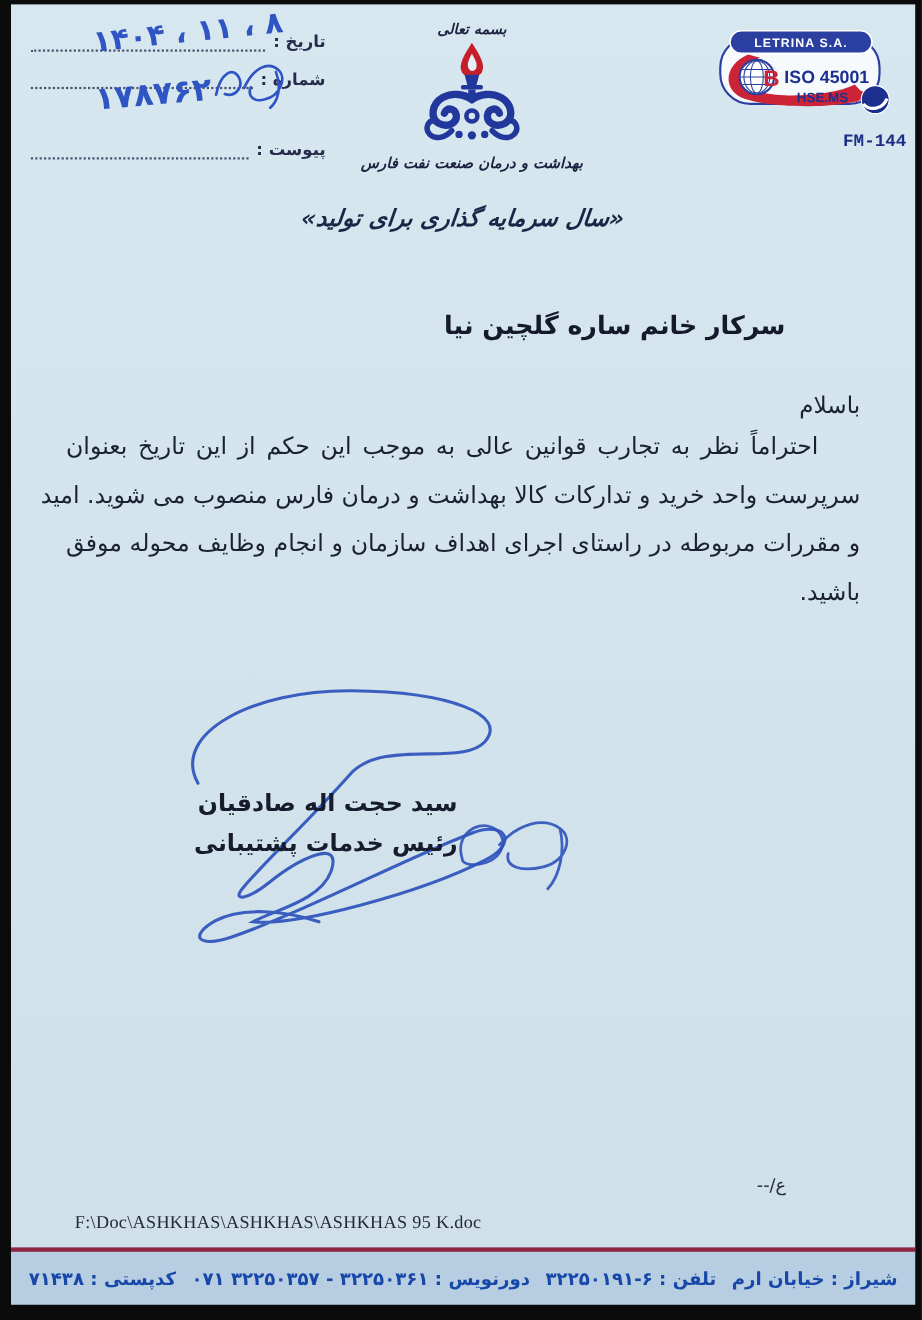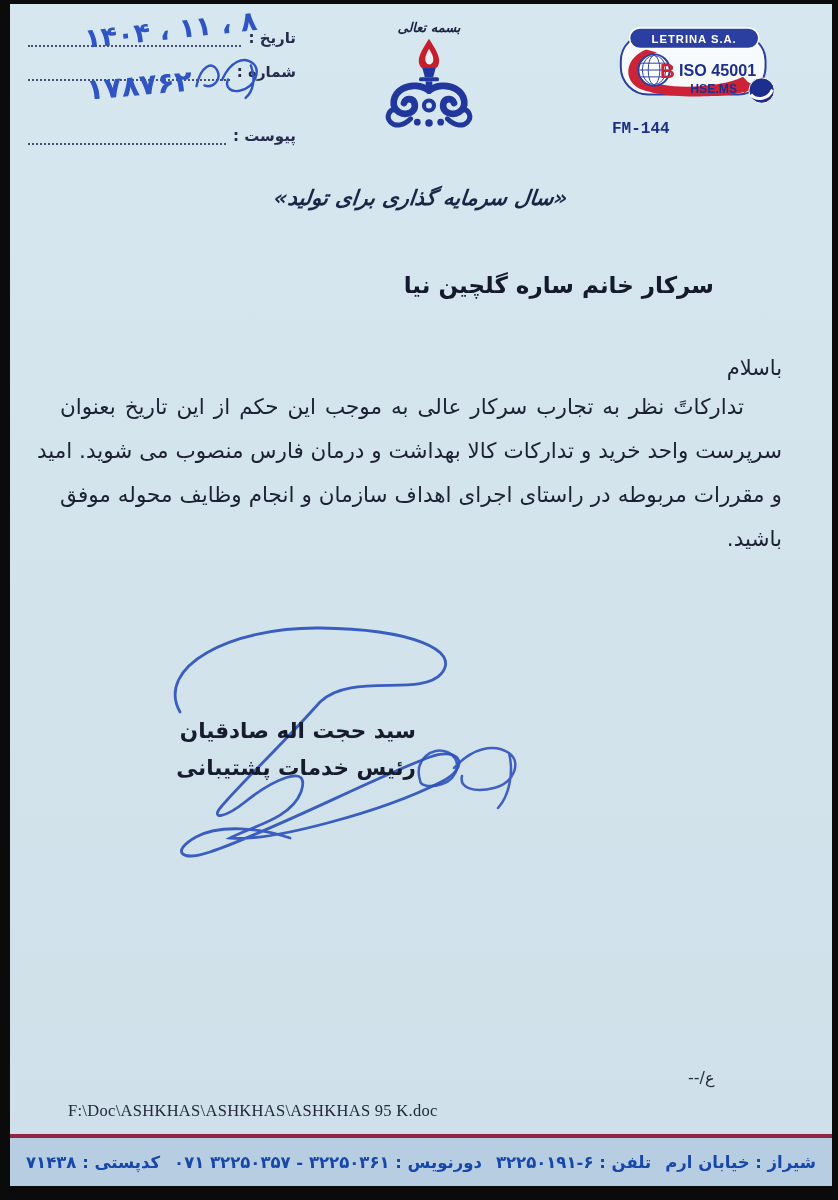--- a/index.html
+++ b/index.html
@@ -30,32 +30,32 @@
     position:absolute; left:58px; top:44px; display:flex; direction:ltr; align-items:center;
     transform:rotate(-5deg);
   }
   .hand-number .digits { font-size:29px; letter-spacing:2px; }
   
   .center-head { position:absolute; left:314px; top:16px; width:210px; text-align:center; color:#1c2240;font-style:italic; }
   .bismillah { font-size:13px; font-weight:bold; }
   .nioc-logo { margin:2px auto 0; display:block; }
   .org-name { font-size:13.5px; font-weight:bold; margin-top:2px; }
   
-  .right-head { position:absolute; right:8px; top:22px; width:212px; text-align:left;margin-left:32px; }
+  .right-head { position:absolute; right:8px; top:22px; width:212px; text-align:right;margin-left:32px; }
   .cert-caption { font-size:13px; font-weight:bold; color:#1d2f86; margin-top:5px; }
   .cert-code { font-size:16px; font-weight:bold; color:#1d2f86; font-family:Liberation Mono, monospace; }
   
   .slogan-wrap { position:absolute; left:0; right:0; top:182px; text-align:center; }
   .slogan {
     display:inline-block; font-size:21px; font-weight:700; font-style:italic;
     transform:skewX(-6deg); color:#1b2546;
   }
   
   .addressee {
-    position:absolute; right:118px; top:268px; direction:rtl;
+    position:absolute; right:118px; top:280px; direction:rtl;
     font-size:23px; font-weight:bold; color:#14192b; white-space:nowrap;text-align:right;
   }
   .salutation { position:absolute; right:50px; top:352px; direction:rtl; font-size:21px; color:#1b2133; }
   .body-lines { position:absolute; right:50px; left:50px; top:390px; direction:rtl; color:#1b2133; }
   .line { font-size:21.5px; height:44px; text-align:justify; text-align-last:justify; white-space:nowrap; }
   .line.indent { padding-right:38px; }
   .line.last { text-align-last:right; }
   
   .sig-main { position:absolute; left:140px; top:608px; }
   .sig-extra { position:absolute; left:402px; top:732px; }
@@ -114,20 +114,21 @@
         <rect x="56" y="53" width="8" height="9" fill="#22379b"></rect>
         <path d="M60,64 C52,58 38,56 28,62 C16,69 14,84 24,90 C33,95 44,90 43,81 C42,73 32,72 30,79" fill="none" stroke="#22379b" stroke-width="8" stroke-linecap="round"></path>
         <path d="M60,64 C68,58 82,56 92,62 C104,69 106,84 96,90 C87,95 76,90 77,81 C78,73 88,72 90,79" fill="none" stroke="#22379b" stroke-width="8" stroke-linecap="round"></path>
         <circle cx="60" cy="82" r="6" fill="none" stroke="#22379b" stroke-width="5"></circle>
         <path d="M38,98 C30,106 20,108 14,102 C8,96 12,86 20,87" fill="none" stroke="#22379b" stroke-width="6" stroke-linecap="round"></path>
         <path d="M82,98 C90,106 100,108 106,102 C112,96 108,86 100,87" fill="none" stroke="#22379b" stroke-width="6" stroke-linecap="round"></path>
         <circle cx="46" cy="102" r="4" fill="#22379b"></circle>
         <circle cx="74" cy="102" r="4" fill="#22379b"></circle>
         <circle cx="60" cy="103" r="4.5" fill="#22379b"></circle>
       </svg>
+      <div class="org-name">بهداشت و درمان صنعت نفت فارس</div>
     </div>
 
     <div class="right-head">
       <svg width="178" height="90" viewBox="0 0 180 92">
         <rect x="8" y="8" width="148" height="62" rx="28" fill="#f7fafc" stroke="#2a3fa0" stroke-width="2"></rect>
         <path d="M34,24 C14,32 10,52 24,62 C40,74 122,76 144,64 L133,52 C110,64 48,66 35,54 C25,44 29,33 45,27 Z" fill="#cc2436"></path>
         <path d="M130,54 L144,60 L134,69 Z" fill="#cc2436"></path>
         <rect x="17" y="2" width="132" height="21" rx="10.5" fill="#2a3fa0" stroke="#ffffff" stroke-width="1.5"></rect>
         <text x="83" y="17" text-anchor="middle" font-family="Liberation Sans, sans-serif" font-size="11.5" font-weight="bold" fill="#ffffff" letter-spacing="1">LETRINA S.A.</text>
         <clipPath id="globeClip">
@@ -150,21 +151,21 @@
       <div class="cert-code">FM-144</div>
     </div>
 
     <div class="slogan-wrap">
       <span class="slogan">«سال سرمایه گذاری برای تولید»</span>
     </div>
 
     <div class="addressee">سرکار خانم ساره گلچین نیا</div>
     <div class="salutation">باسلام</div>
     <div class="body-lines">
-      <div class="line indent">تدارکاتً نظر به تجارب سرکار عالی به موجب این حکم از این تاریخ بعنوان</div>
+      <div class="line indent">احتراماً نظر به تجارب قوانین عالی به موجب این حکم از این تاریخ بعنوان</div>
       <div class="line">سرپرست واحد خرید و تدارکات کالا بهداشت و درمان فارس منصوب می شوید. امید</div>
       <div class="line">و مقررات مربوطه در راستای اجرای اهداف سازمان و انجام وظایف محوله موفق</div>
       <div class="line last">باشید.</div>
     </div>
 
     <svg class="sig-main" width="345" height="248" viewBox="0 0 345 248">
       <path d="M30,100 C5,55 80,15 170,16 C260,17 312,38 291,62 C271,85 200,60 170,90 C130,135 92,170 71,195 C60,208 75,206 95,190 C120,170 162,148 151,180 C141,207 100,215 80,226 C120,230 232,200 291,170 C321,155 311,134 280,145 C230,163 120,220 60,240 C30,250 21,239 46,225 C70,212 110,216 140,226" fill="none" stroke="#2d52bb" stroke-width="2.8" stroke-linecap="round" opacity="0.92"></path>
     </svg>
     <svg class="sig-extra" width="128" height="84" viewBox="0 0 128 84">
       <path d="M8,44 C2,24 20,10 35,16 C50,22 48,42 30,48 C18,52 8,50 8,44 M42,32 C60,12 82,7 97,17 C110,26 102,47 82,52 C62,57 47,52 50,40 M97,17 C102,37 97,60 86,72" fill="none" stroke="#2d52bb" stroke-width="2.5" stroke-linecap="round" opacity="0.9"></path>

